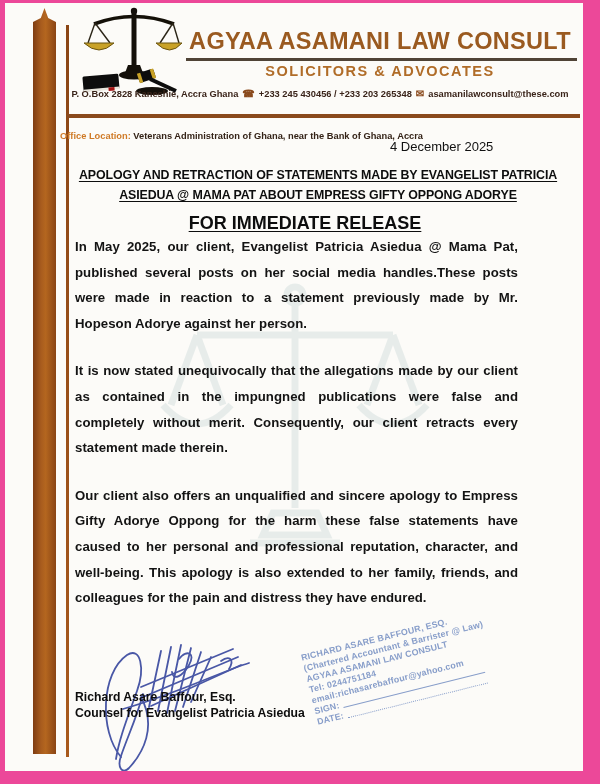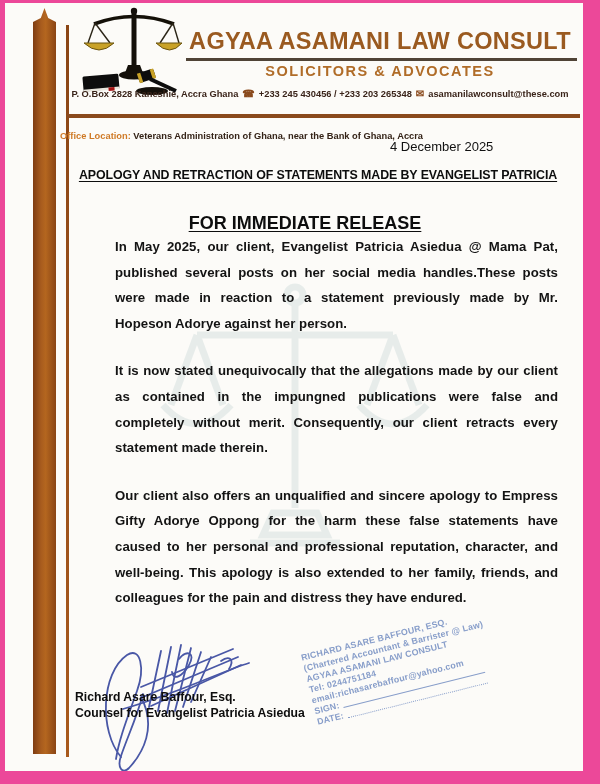--- a/index.html
+++ b/index.html
@@ -62,21 +62,21 @@
   }
   .title-block .u{text-decoration:underline;text-underline-offset:2px;}
   .release{
     position:absolute;left:30px;top:210px;width:540px;text-align:center;
     font-size:18px;font-weight:800;color:#0d0d0d;
   }
   .release .u{text-decoration:underline;text-underline-offset:2px;}
   .paragraphs{
     position:absolute;left:70px;top:231px;width:443px;
     font-size:13.2px;font-weight:600;color:#131313;line-height:25.6px;
-    text-align:justify;letter-spacing:0.05px;margin-left:40px;
+    text-align:justify;letter-spacing:0.05px;
   }
   .paragraphs p{margin:0 0 22px 0;}
   
   .watermark{position:absolute;left:150px;top:270px;width:280px;height:310px;opacity:0.14;pointer-events:none;}
   
   .signature{position:absolute;left:78px;top:636px;width:190px;height:136px;}
   .signatory{
     position:absolute;left:70px;top:687px;
     font-size:12.2px;font-weight:700;color:#0d0d0d;line-height:15.5px;white-space:nowrap;
   }
@@ -168,20 +168,21 @@
           <path d="M118,240 L162,240 L172,262 L108,262 Z"></path>
           <line x1="95" y1="270" x2="185" y2="270"></line>
         </g>
       </svg>
     </div>
 
     <div class="date">4 December 2025</div>
 
     <div class="title-block">
       <div><span class="u">APOLOGY AND RETRACTION OF STATEMENTS MADE BY EVANGELIST PATRICIA</span></div>
+      <div><span class="u">ASIEDUA @ MAMA PAT ABOUT EMPRESS GIFTY OPPONG ADORYE</span></div>
     </div>
     <div class="release">
       <span class="u">FOR IMMEDIATE RELEASE</span>
     </div>
 
     <div class="paragraphs">
       <p>In May 2025, our client, Evangelist Patricia Asiedua @ Mama Pat, published several posts on her social media handles.These posts were made in reaction to a statement previously made by Mr. Hopeson Adorye against her person.</p>
       <p>It is now stated unequivocally that the allegations made by our client as contained in the impungned publications were false and completely without merit. Consequently, our client retracts every statement made therein.</p>
       <p>Our client also offers an unqualified and sincere apology to Empress Gifty Adorye Oppong for the harm these false statements have caused to her personal and professional reputation, character, and well-being. This apology is also extended to her family, friends, and colleagues for the pain and distress they have endured.</p>
     </div>

